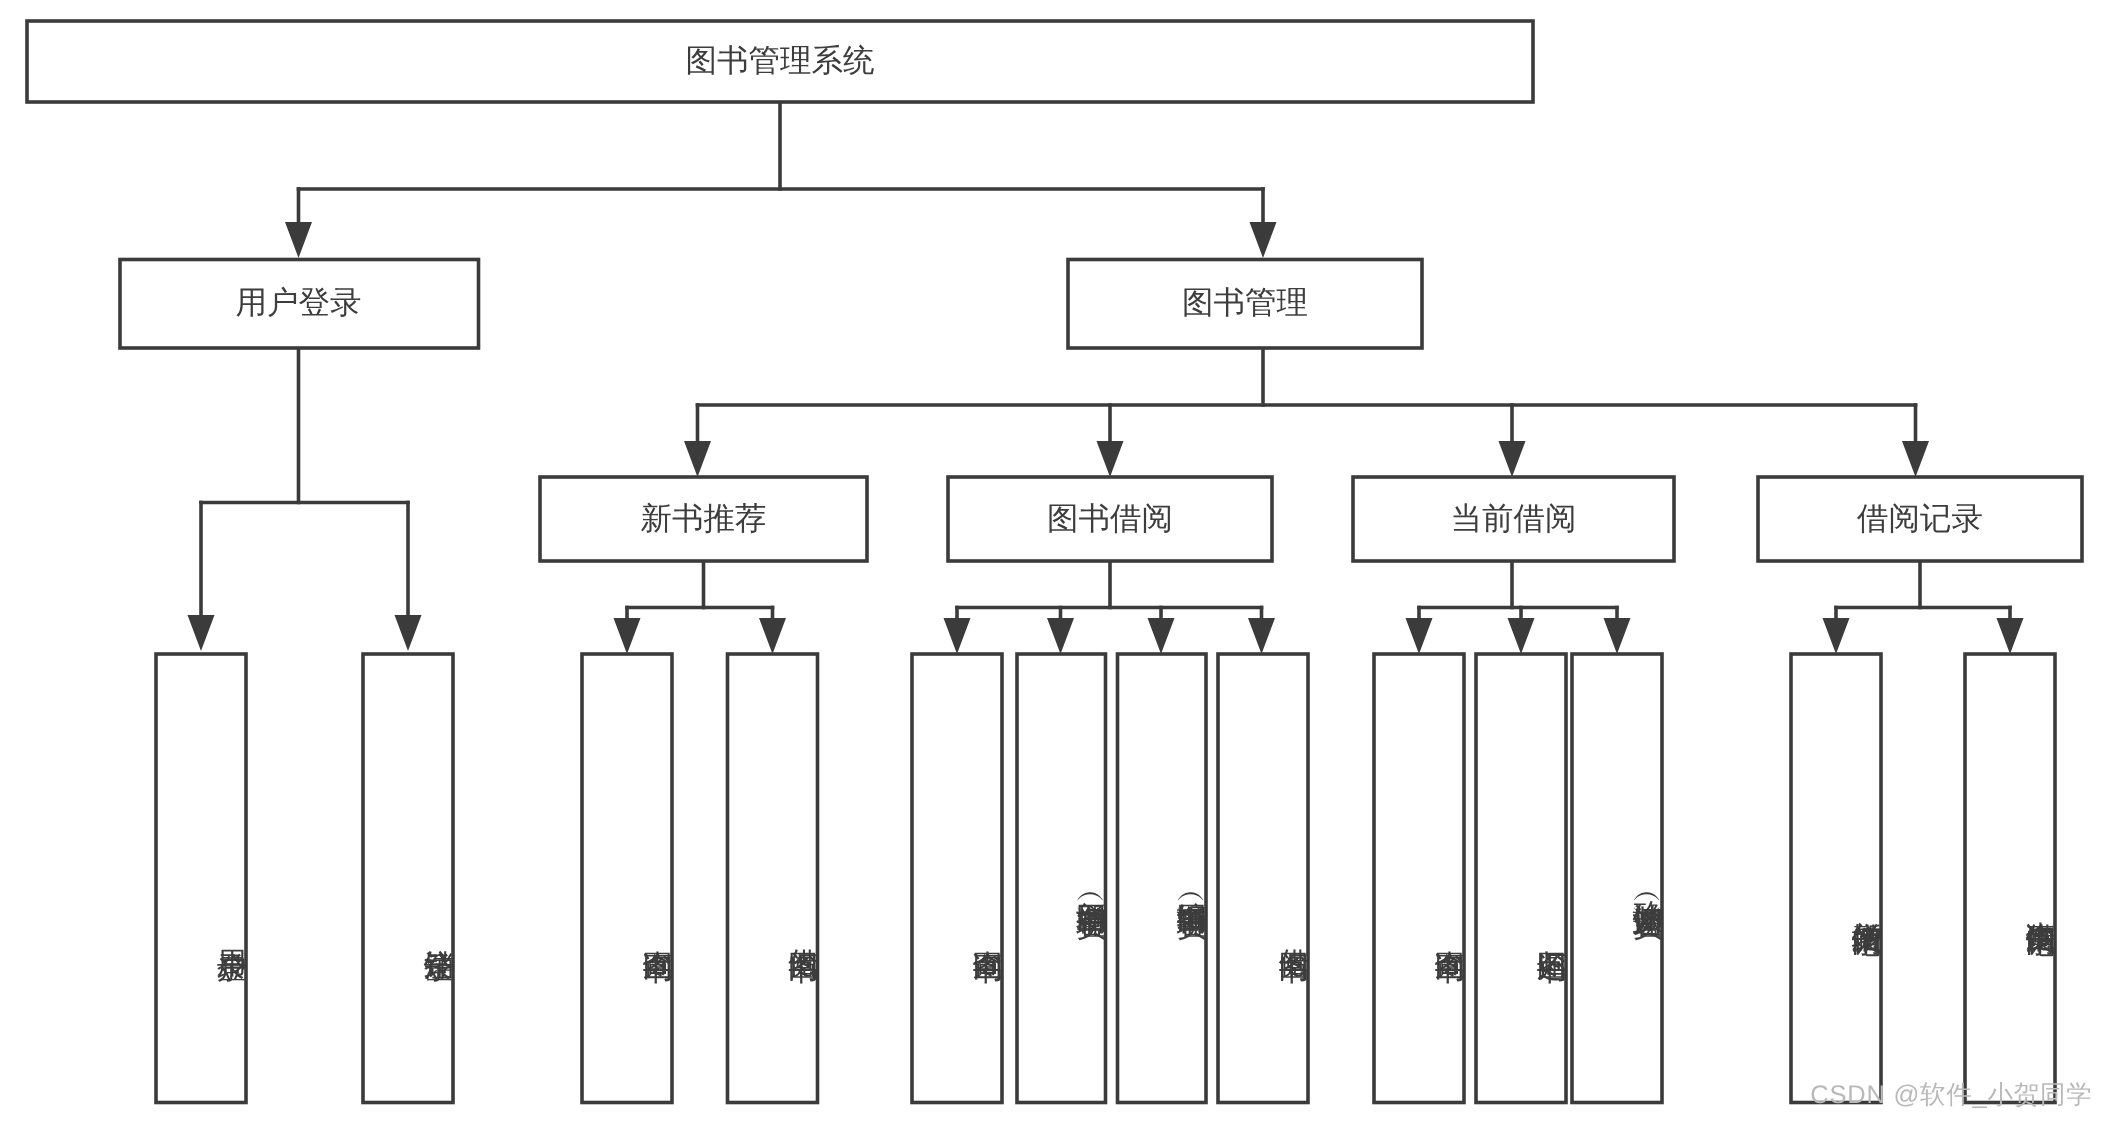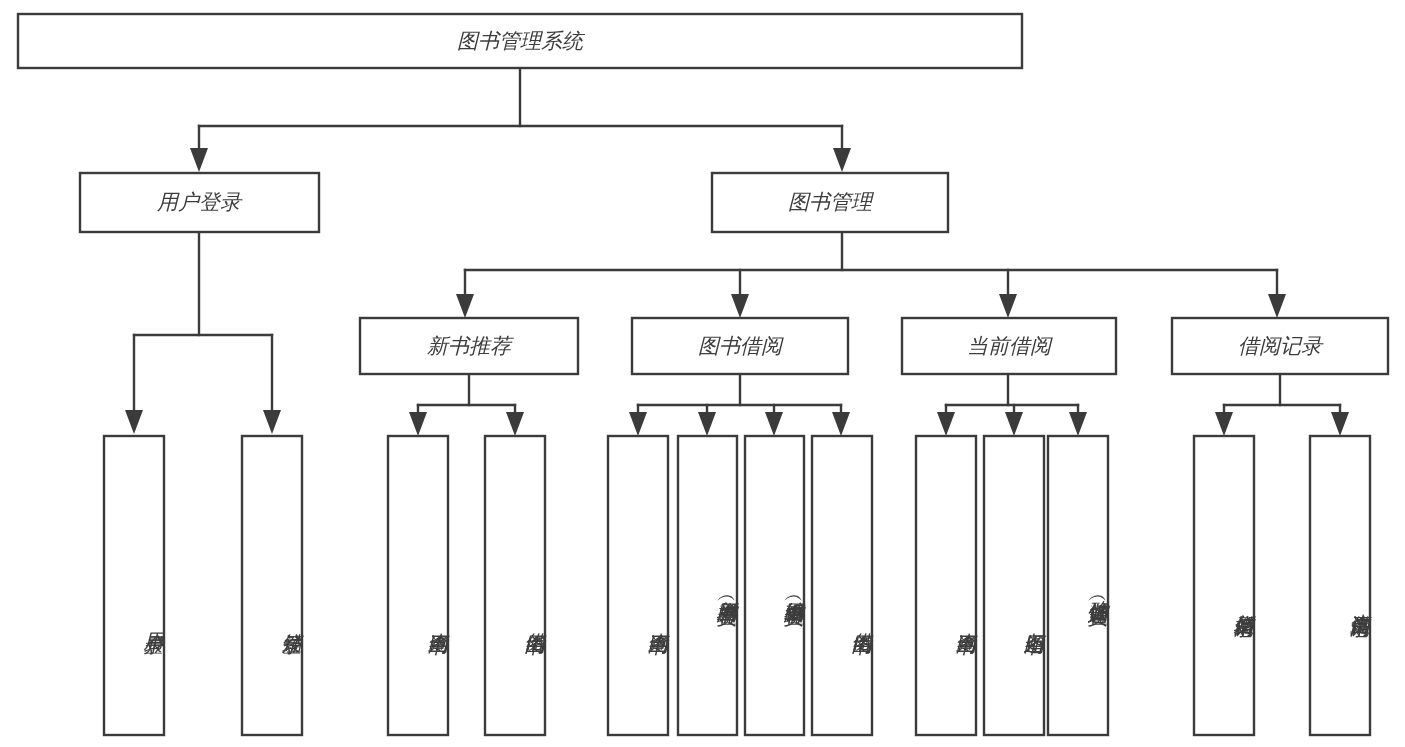--- a/index.html
+++ b/index.html
@@ -13,21 +13,20 @@
     height: 747px;
     overflow: hidden;
     font-family: "Liberation Sans", "DejaVu Sans", sans-serif;
     color: #3a3a3a;
   }
   #diagram-root {
     position: relative;
     width: 1403px;
     height: 747px;
     background: #ffffff;
-    font-style: italic;
   }
   svg.diagram-canvas {
     position: absolute;
     left: 0;
     top: 0;
     width: 1405px;
     height: 747px;
     display: block;
   }
   .node-box {
@@ -226,14 +225,15 @@
   <div class="leaf-label-wrap" style="left:745px; top:443px; width:59px; height:292px;">编辑图书（管理员）</div>
   <div class="leaf-label-wrap" style="left:812px; top:502px; width:60px; height:233px;">借阅图书</div>
 
   <div class="leaf-label-wrap" style="left:916px; top:502px; width:60px; height:233px;">查询图书</div>
   <div class="leaf-label-wrap" style="left:984px; top:502px; width:60px; height:233px;">归还图书</div>
   <div class="leaf-label-wrap" style="left:1048px; top:443px; width:60px; height:292px;">确认归还（管理员）</div>
 
   <div class="leaf-label-wrap" style="left:1194px; top:466px; width:60px; height:269px;">新增借阅记录</div>
   <div class="leaf-label-wrap" style="left:1310px; top:466px; width:60px; height:269px;">查询借阅记录</div>
 
+  <div class="watermark">CSDN @软件_小贺同学</div>
 
 </div>
 
 </body></html>

